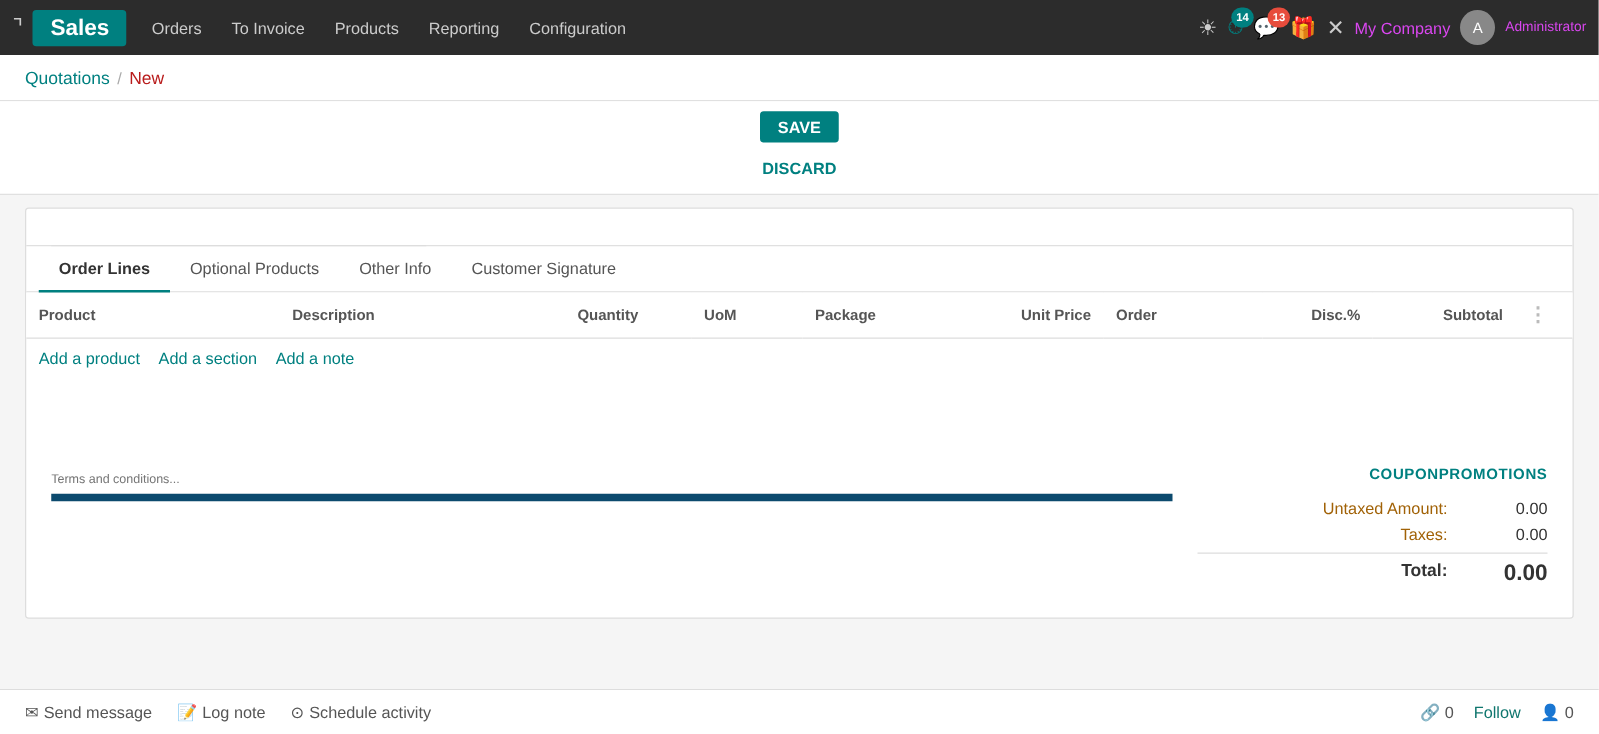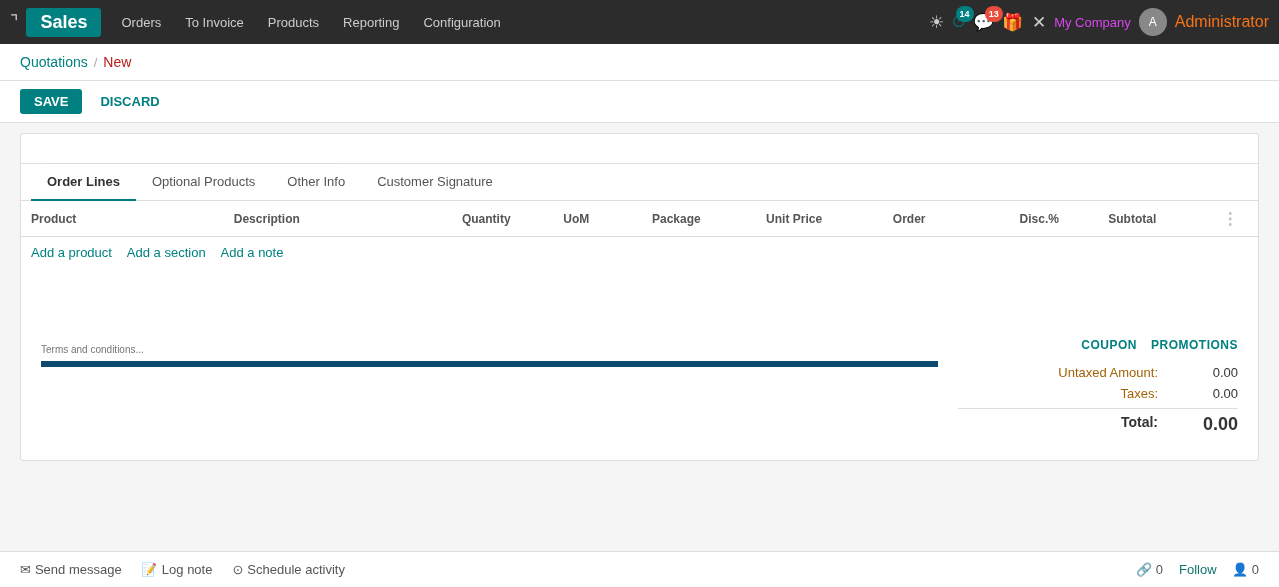--- a/index.html
+++ b/index.html
@@ -75,22 +75,22 @@
       border-radius: 50%;
       background: #888;
       display: flex;
       align-items: center;
       justify-content: center;
       color: #fff;
       font-size: 12px;
       cursor: pointer;
     }
     .topbar-username {
-      color: #f97316;
-      font-size: 16px;
+      color: #d946ef;
+      font-size: 11px;
       cursor: pointer;
     }
 
     
     .breadcrumb-bar {
       background: #fff;
       padding: 10px 20px;
       display: flex;
       align-items: center;
       gap: 6px;
@@ -110,20 +110,21 @@
     }
 
     
     .action-bar {
       background: #fff;
       padding: 8px 20px;
       display: flex;
       align-items: center;
       gap: 8px;
       border-bottom: 1px solid #e0e0e0;
+      flex-direction: column;
     }
     .btn-save {
       background: #008080;
       color: #fff;
       border: none;
       padding: 5px 14px;
       border-radius: 3px;
       cursor: pointer;
       font-size: 13px;
       font-weight: bold;
@@ -189,21 +190,21 @@
     }
     .order-table thead th {
       text-align: left;
       padding: 8px 10px;
       font-size: 12px;
       color: #555;
       font-weight: bold;
       background: #fff;
     }
     .order-table thead th.right {
-      text-align: left;
+      text-align: right;
     }
     .add-row td {
       padding: 8px 10px;
     }
     .add-link {
       color: #008080;
       cursor: pointer;
       margin-right: 12px;
       font-size: 13px;
     }
@@ -227,21 +228,21 @@
       outline: none;
       background: transparent;
     }
 
     .summary-area {
       min-width: 280px;
     }
     .coupon-promotions {
       display: flex;
       justify-content: flex-end;
-      gap: 14px;
+      gap: 0;
       margin-bottom: 10px;
     }
     .coupon-link {
       color: #008080;
       cursor: pointer;
       font-size: 12px;
       font-weight: bold;
       letter-spacing: 0.5px;
     }
     .summary-row {

